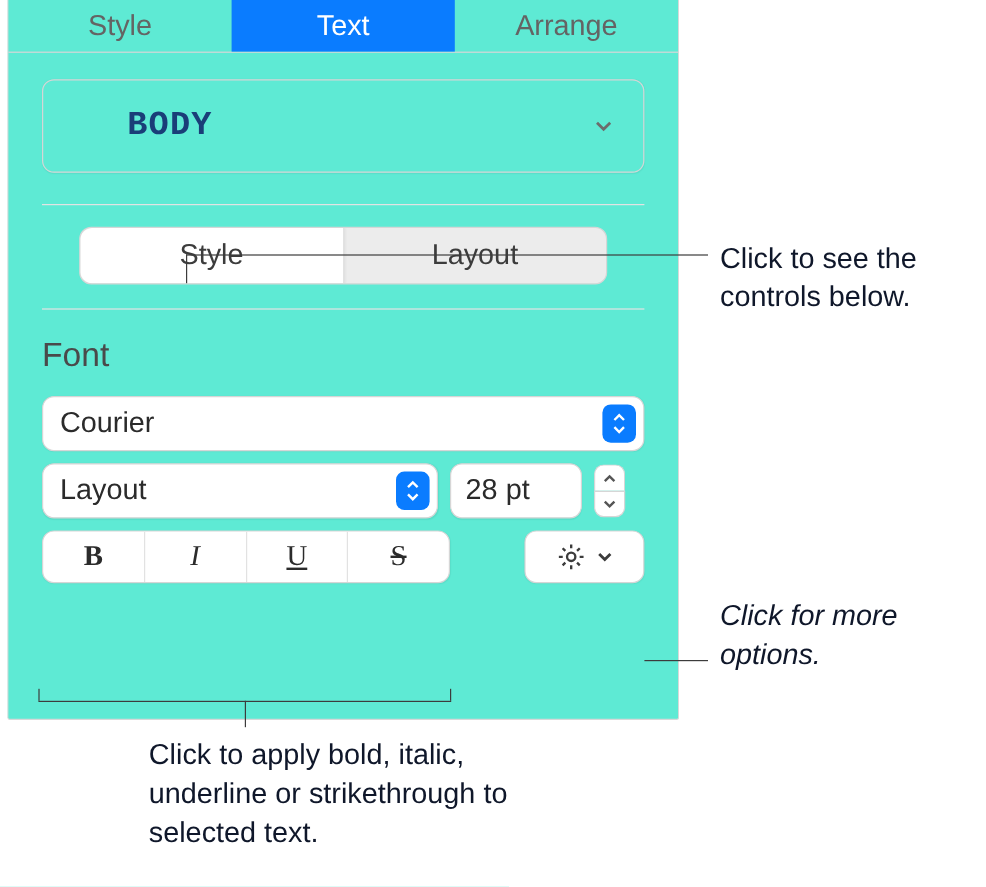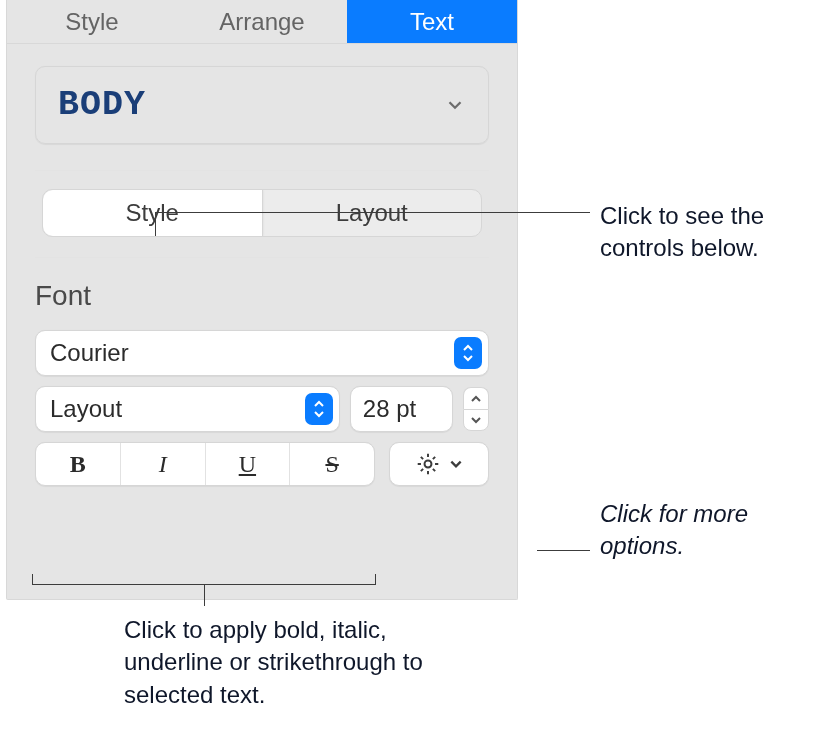--- a/index.html
+++ b/index.html
@@ -8,25 +8,25 @@
     background: #fff;
     width: 822px;
     height: 739px;
     position: relative;
     overflow: hidden;
   }
   .panel {
     position: absolute;
     left: 6px;
     top: 0;
-    width: 512px;
+    width: 560px;
     height: 600px;
     border: 1px solid #d8d8d8;
     border-top: none;
-    background: #e5e5e5;
+    background: #5eead4;
     border-bottom-left-radius: 2px;
     border-bottom-right-radius: 2px;
   }
   .toptabs {
     display: flex;
     height: 44px;
     border-bottom: 1px solid #d8d8d8;
   }
   .toptab {
     flex: 1;
@@ -51,23 +51,24 @@
     display: flex;
     align-items: center;
     justify-content: space-between;
     padding: 0 22px;
     cursor: pointer;
     box-shadow: 0 0.5px 1px rgba(0,0,0,0.06);
   }
   .paragraph-style .label {
     font-family: "Courier New", Courier, monospace;
     font-weight: bold;
-    font-size: 35px;
+    font-size: 28px;
     color: #1a3e78;
     letter-spacing: 1px;
+    margin-left: 48px;
   }
   .chevron-down {
     width: 22px; height: 22px;
     color: #6c6c6c;
   }
   .hr {
     border: none;
     border-top: 1px solid #e3e3e3;
     margin: 26px 0 18px 0;
   }
@@ -247,22 +248,22 @@
   .leader.l1 { left: 155px; top: 212px; width: 435px; }
   .leader.l1v { position:absolute; left:155px; top:212px; width:1px; height:24px; background:#3c3c3c; pointer-events:none;}
   .leader.l2 { left: 537px; top: 550px; width: 53px; }
 </style>
 </head>
 <body>
 
 <div class="panel">
   <div class="toptabs">
     <div class="toptab">Style</div>
+    <div class="toptab active">Text</div>
     <div class="toptab">Arrange</div>
-    <div class="toptab active">Text</div>
   </div>
 
   <div class="body-inner">
     <div class="paragraph-style">
       <span class="label">BODY</span>
       <svg class="chevron-down" viewBox="0 0 24 24" fill="none" stroke="currentColor" stroke-width="2.5">
           <polyline points="6 9 12 15 18 9"></polyline>
         </svg>
     </div>
     <hr class="hr">

